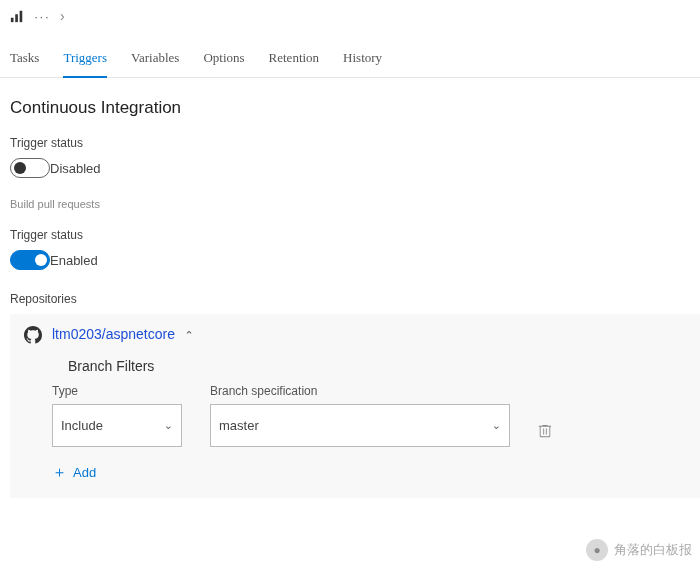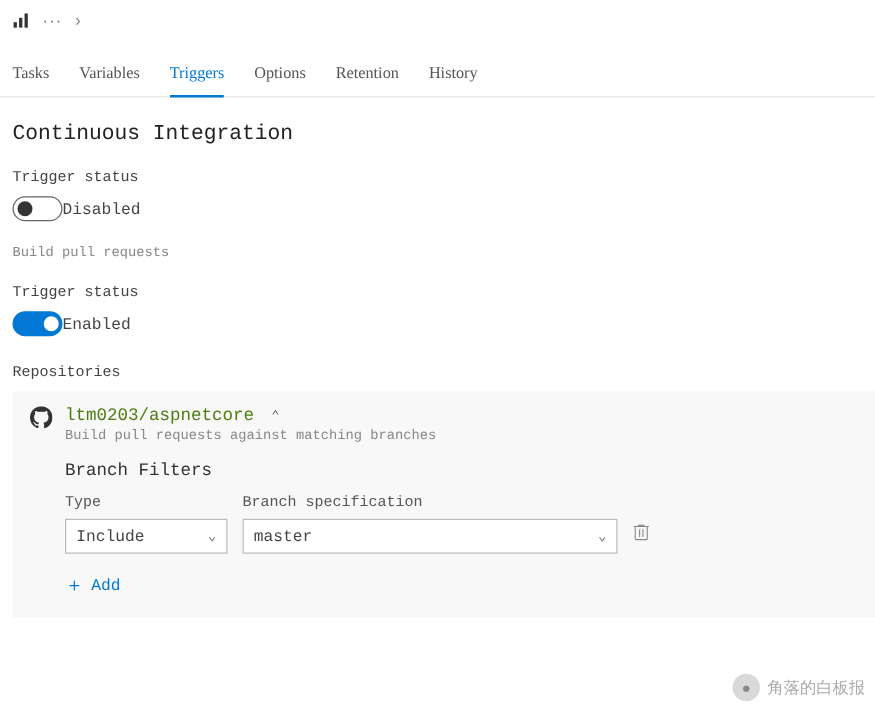--- a/index.html
+++ b/index.html
@@ -49,21 +49,20 @@
       cursor: pointer;
       font-size: 13px;
     }
     .tab.active {
       color: #0078d4;
       border-bottom: 2px solid #0078d4;
       margin-bottom: -1px;
     }
     .content {
       padding: 20px 0 10px 10px;
-      font-family: Liberation Mono, monospace;
     }
     .section-title { font-size: 17px; font-weight: 400; color: #222; }
     .section-desc { font-size: 11px; color: #888; margin-top: 2px; }
     .field-label { font-size: 12px; color: #444; margin-top: 18px; }
     .toggle-row { display: flex; align-items: center; gap: 0; margin-top: 8px; }
     .toggle {
       width: 40px; height: 20px; border-radius: 10px;
       border: 1px solid #666; position: relative; background: #fff;
       cursor: pointer;
     }
@@ -81,32 +80,32 @@
       margin-top: 8px;
     }
     .repo-header {
       display: flex;
       align-items: flex-start;
       gap: 10px;
     }
     .github-icon {
       width: 18px; height: 18px; fill: #333;
     }
-    .repo-name { color: #4d7c0f; font-size: 14px; text-align: right; }
+    .repo-name { color: #1d4ed8; font-size: 14px; text-align: right; }
     .repo-desc { font-size: 11px; color: #888; margin-top: 2px; }
     .caret-up { color: #555; font-size: 11px; margin-left: 6px; }
-    .branch-title { font-size: 14px; color: #333; margin: 14px 0 10px 28px; font-weight: 400;}
+    .branch-title { font-size: 14px; color: #333; margin: 14px 0 10px 44px; font-weight: 400;}
     .branch-row {
-      display: flex; align-items: flex-end; gap: 12px; margin-left: 28px;
+      display: flex; align-items: flex-end; gap: 28px; margin-left: 28px;
     }
     .branch-col { display: flex; flex-direction: column; gap: 6px; }
     .col-label { font-size: 12px; color: #555; }
     .select {
       display: flex; justify-content: space-between; align-items: center;
-      border: 1px solid #bbb; background: #fff; height: 28px;
+      border: 1px solid #bbb; background: #fff; height: 43px;
       padding: 0 8px; font-size: 13px; color: #444; cursor: pointer;
     }
     .sel-type { width: 130px; }
     .sel-branch { width: 300px; }
     .chevd { color: #666; font-size: 11px; }
     .trash { color: #888; cursor: pointer; padding-bottom: 6px; }
     .add-row {
       display: flex; align-items: center; gap: 6px;
       margin: 16px 0 0 28px; color: #0078d4; cursor: pointer; font-size: 13px;
     }
@@ -131,22 +130,22 @@
         <rect x="1" y="10" width="3" height="5" fill="#333"></rect>
         <rect x="6" y="6" width="3" height="9" fill="#333"></rect>
         <rect x="11" y="2" width="3" height="13" fill="#333"></rect>
       </svg>
   <span class="header-ellipsis">···</span>
   <span class="header-chevron">›</span>
 </div>
 
 <div class="tabbar">
   <div class="tab">Tasks</div>
+  <div class="tab active">Triggers</div>
   <div class="tab">Variables</div>
-  <div class="tab active">Triggers</div>
   <div class="tab">Options</div>
   <div class="tab">Retention</div>
   <div class="tab">History</div>
 </div>
 
 <div class="content">
 
   <div class="section-title">Continuous Integration</div>
   <div class="field-label">Trigger status</div>
   <div class="toggle-row">
@@ -169,21 +168,20 @@
     <div class="field-label" style="margin-top:22px">Repositories</div>
 
     <div class="repo-panel">
       <div class="repo-header">
         <svg class="github-icon" viewBox="0 0 16 16">
               <path d="M8 0C3.58 0 0 3.58 0 8c0 3.54 2.29 6.53 5.47 7.59.4.07.55-.17.55-.38 0-.19-.01-.82-.01-1.49-2.01.37-2.53-.49-2.69-.94-.09-.23-.48-.94-.82-1.13-.28-.15-.68-.52-.01-.53.63-.01 1.08.58 1.23.82.72 1.21 1.87.87 2.33.66.07-.52.28-.87.51-1.07-1.78-.2-3.64-.89-3.64-3.95 0-.87.31-1.59.82-2.15-.08-.2-.36-1.02.08-2.12 0 0 .67-.21 2.2.82.64-.18 1.32-.27 2-.27s1.36.09 2 .27c1.53-1.04 2.2-.82 2.2-.82.44 1.1.16 1.92.08 2.12.51.56.82 1.27.82 2.15 0 3.07-1.87 3.75-3.65 3.95.29.25.54.73.54 1.48 0 1.07-.01 1.93-.01 2.2 0 .21.15.46.55.38A8.01 8.01 0 0 0 16 8c0-4.42-3.58-8-8-8z"></path>
             </svg>
         <div>
           <span class="repo-name">ltm0203/aspnetcore</span>
           <span class="caret-up">⌃</span>
-          <div class="repo-desc">Build pull requests against matching branches</div>
         </div>
       </div>
 
       <div class="branch-title">Branch Filters</div>
 
       <div class="branch-row">
         <div class="branch-col">
           <div class="col-label">Type</div>
           <div class="select sel-type">
             <span>Include</span>

